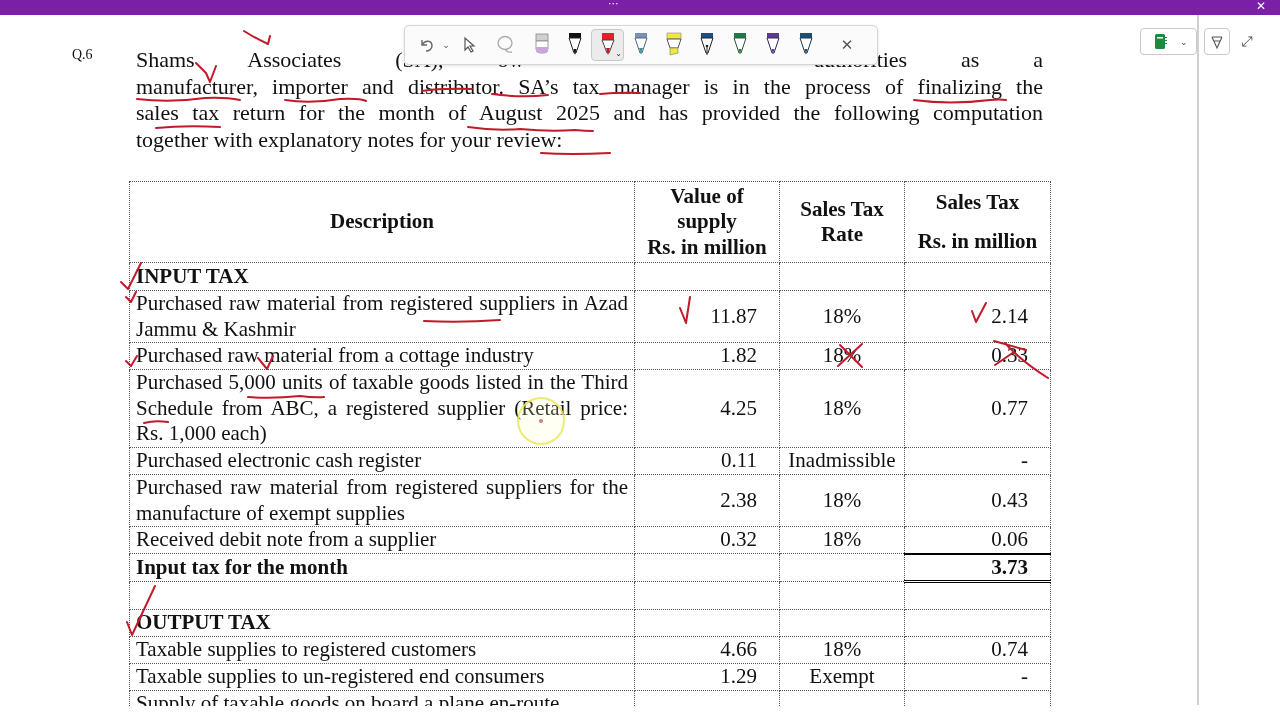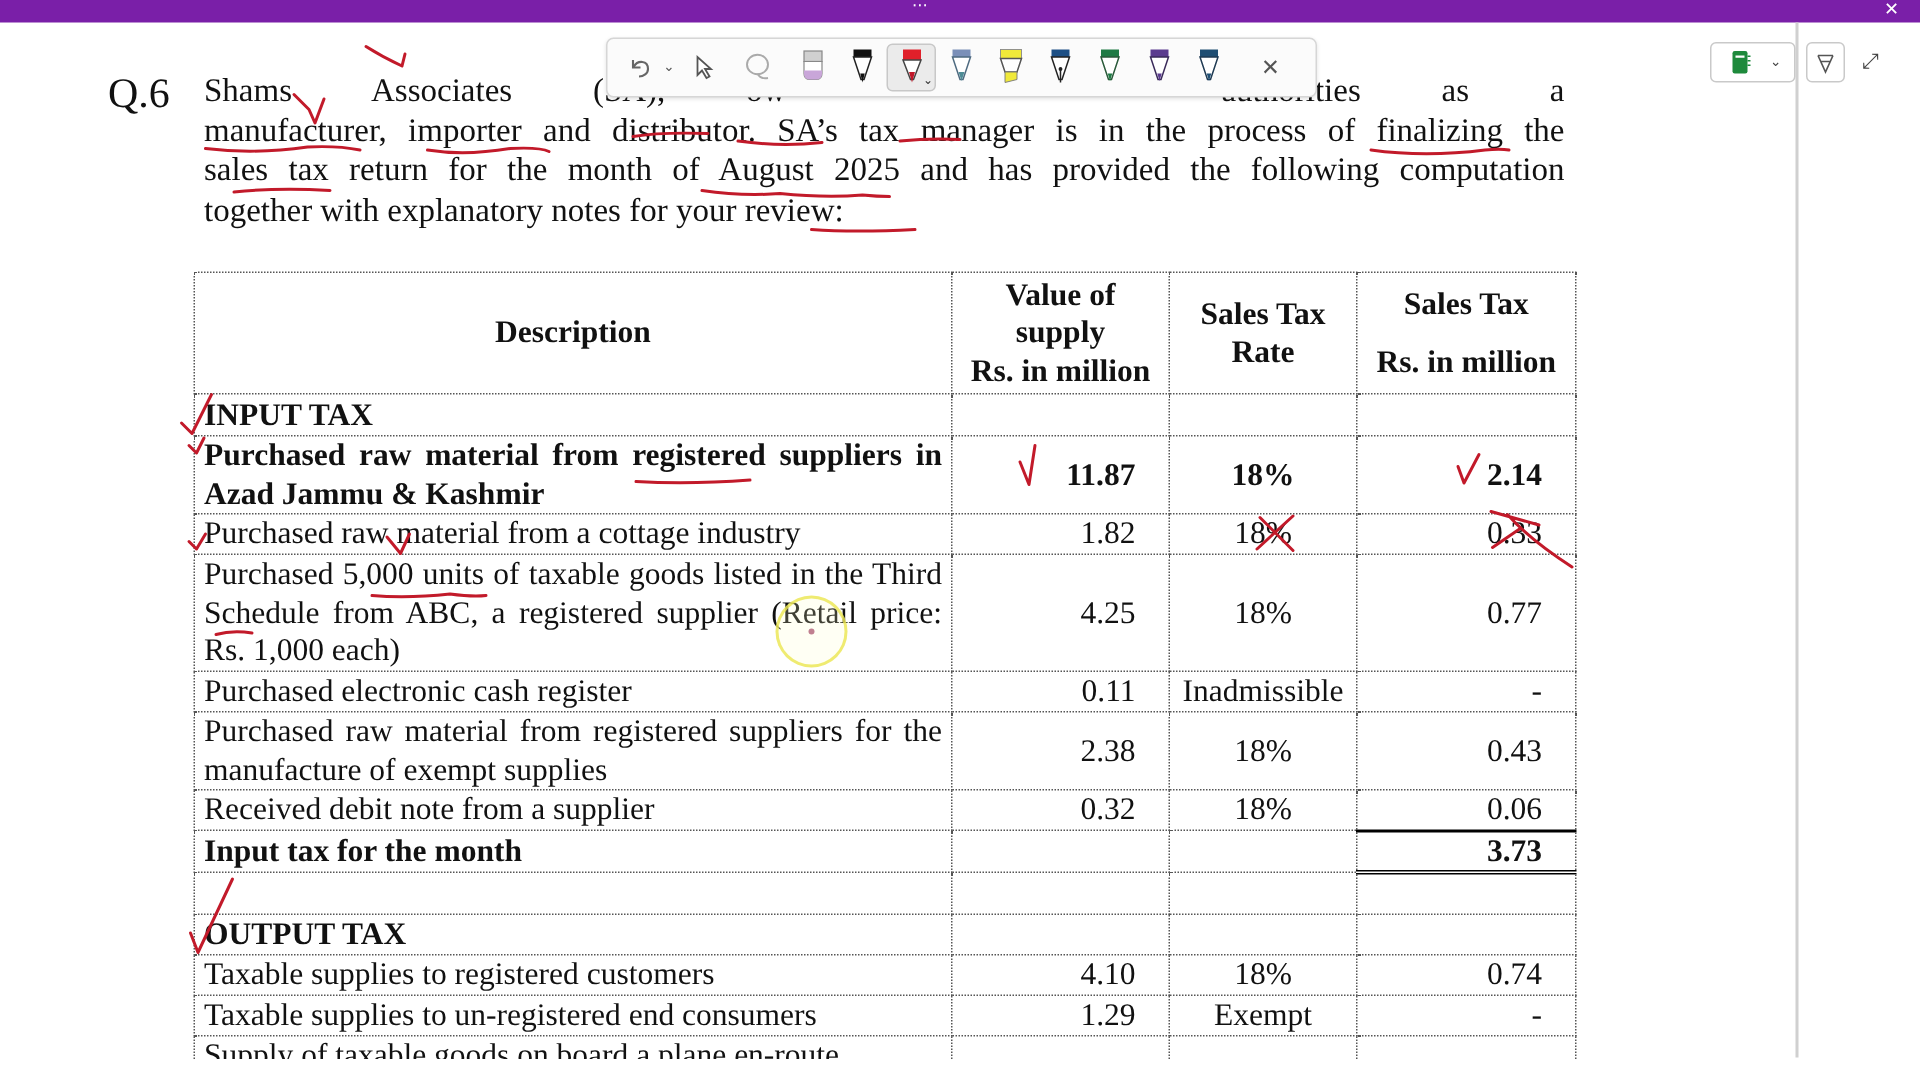--- a/index.html
+++ b/index.html
@@ -25,21 +25,21 @@
   .tb-pen.active .chev { position: absolute; right: 1px; bottom: 2px; font-size: 8px; color: #333; font-family: "DejaVu Sans", sans-serif; }
   .tb-close { width: 30px; margin-left: 10px; color: #555; font-family: "DejaVu Sans", sans-serif; font-size: 15px; }
 
   
   .notebook-btn { position: absolute; left: 1140px; top: 28px; width: 57px; height: 27px; border: 1px solid #c9c9c9; border-radius: 4px; background: #fff; display: flex; align-items: center; padding-left: 13px; cursor: pointer; }
   .notebook-btn .chev { margin-left: 12px; font-size: 9px; color: #444; font-family: "DejaVu Sans", sans-serif; }
   .pen-btn { position: absolute; left: 1204px; top: 28px; width: 26px; height: 27px; border: 1px solid #c9c9c9; border-radius: 4px; background: #fff; display: flex; align-items: center; justify-content: center; cursor: pointer; }
   .expand-btn { position: absolute; left: 1238px; top: 31px; width: 18px; height: 20px; display: flex; align-items: center; justify-content: center; cursor: pointer; color: #444; font-family: "DejaVu Sans", sans-serif; font-size: 14px; }
 
   
-  .q-num { position: absolute; left: 72px; top: 47px; font-size: 28px; }
+  .q-num { position: absolute; left: 72px; top: 47px; font-size: 14px; }
   .q-text { position: absolute; left: 136px; top: 47px; width: 907px; font-size: 22px; line-height: 26.5px; text-align: justify; }
   .q-text .line { display: block; text-align: justify; text-align-last: justify; height: 26.5px; white-space: nowrap; }
   .q-text .line.last { text-align-last: left; }
   .ul-mask { display:inline-block; width: 290px; }
 
   
   .tbl { position: absolute; left: 129px; top: 181px; border-collapse: collapse; font-size: 21px; }
   .tbl td, .tbl th { border: 1px dotted #555; padding: 0 6px; vertical-align: middle; line-height: 25.5px; }
   .tbl th { font-weight: bold; text-align: center; }
   .c-desc { width: 505px; text-align: justify; }
@@ -91,21 +91,21 @@
       <div style="margin-bottom:14px;">Sales Tax</div>
       <div>Rs. in million</div>
     </th>
   </tr>
   <tr style="height:28px;">
     <td class="c-desc bold">INPUT TAX</td>
     <td class="c-val"></td>
         <td class="c-rate"></td>
         <td class="c-tax"></td>
   </tr>
-  <tr style="height:52px;font-weight:bold;">
+  <tr style="height:52px;">
     <td class="c-desc">Purchased raw material from registered suppliers in Azad Jammu &amp; Kashmir</td>
     <td class="c-val">11.87</td>
     <td class="c-rate">18%</td>
     <td class="c-tax">2.14</td>
   </tr>
   <tr style="height:27px;">
     <td class="c-desc">Purchased raw material from a cottage industry</td>
     <td class="c-val">1.82</td>
     <td class="c-rate">18%</td>
     <td class="c-tax">0.33</td>
@@ -147,21 +147,21 @@
         <td class="c-tax"></td>
   </tr>
   <tr style="height:27px;margin-top:40px;">
     <td class="c-desc bold">OUTPUT TAX</td>
     <td class="c-val"></td>
         <td class="c-rate"></td>
         <td class="c-tax"></td>
   </tr>
   <tr style="height:27px;">
     <td class="c-desc">Taxable supplies to registered customers</td>
-    <td class="c-val">4.10</td>
+    <td class="c-val">4.66</td>
     <td class="c-rate">18%</td>
     <td class="c-tax">0.74</td>
   </tr>
   <tr style="height:27px;">
     <td class="c-desc">Taxable supplies to un-registered end consumers</td>
     <td class="c-val">1.29</td>
     <td class="c-rate">Exempt</td>
     <td class="c-tax">-</td>
   </tr>
   <tr style="height:27px;margin-left:43px;">

